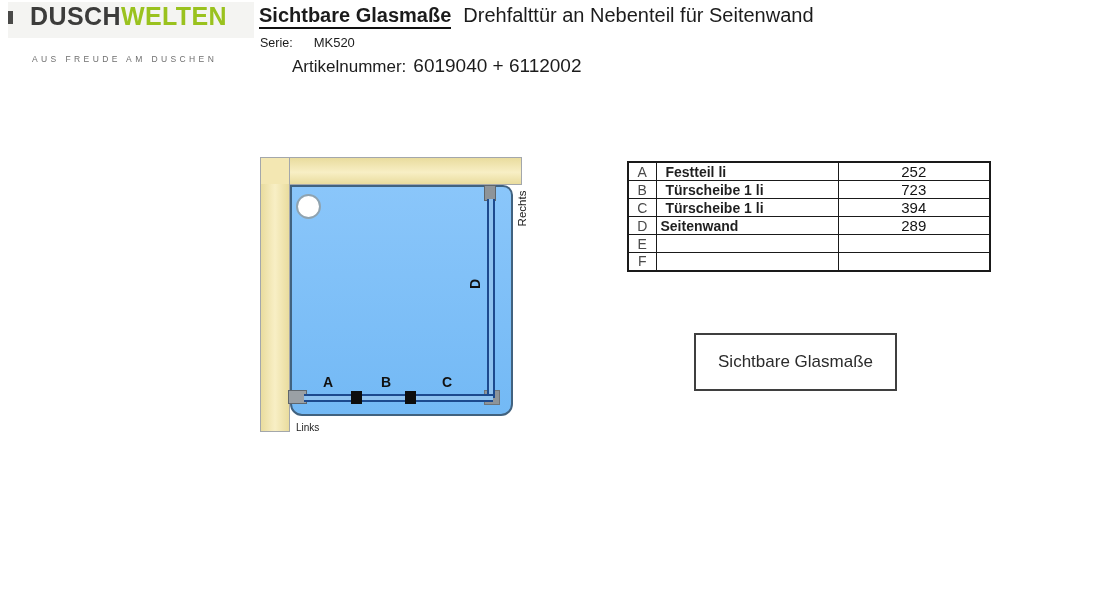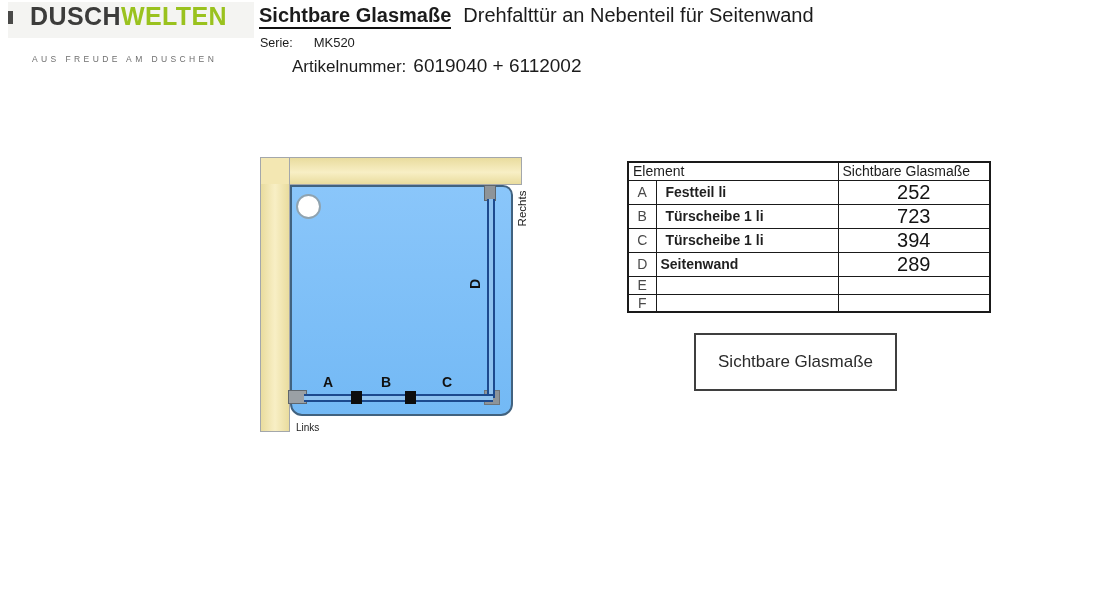--- a/index.html
+++ b/index.html
@@ -64,21 +64,21 @@
   .spec-table { left: 627px; top: 161px; }
   table { border-collapse: collapse; table-layout: fixed; width: 362px; }
   td, th { border: 1px solid #1a1a1a; padding: 0 4px; height: 18px; overflow: hidden;
     white-space: nowrap; }
   table { border: 2px solid #1a1a1a; }
   .col-key { width: 28px; } .col-name { width: 182px; } .col-val { width: 152px; }
   th { font-weight: 400; font-size: 14px; text-align: left; }
   .cell-key { text-align: center; font-size: 14px; color: #4a4a4a; }
   .cell-name { font-size: 14px; font-weight: 700; color: #1f1f1f; }
   .cell-name.pad { padding-left: 9px; }
-  .cell-val { text-align: center; font-size: 20px; color: #141414; }
+  .cell-val { text-align: center; font-size: 15px; color: #141414; }
 
   
   .legend-box { left: 694px; top: 333px; width: 203px; height: 58px; border: 2px solid #3f3f3f;
     display: flex; align-items: center; justify-content: center; font-size: 17px; color: #2b2b2b; }
 </style>
 </head>
 <body>
 
 <div class="abs logo">
   <div class="logo-mark"></div>
@@ -118,24 +118,20 @@
 </div>
 
 <div class="abs spec-table">
   <table>
     <colgroup>
         <col class="col-key">
         <col class="col-name">
         <col class="col-val">
       </colgroup>
     <tbody>
-        <tr>
-      <th colspan="2">Element</th>
-      <th>Sichtbare Glasmaße</th>
-    </tr>
     <tr>
       <td class="cell-key">A</td>
       <td class="cell-name pad">Festteil li</td>
       <td class="cell-val">252</td>
     </tr>
     <tr>
       <td class="cell-key">B</td>
       <td class="cell-name pad">Türscheibe 1 li</td>
       <td class="cell-val">723</td>
     </tr>

